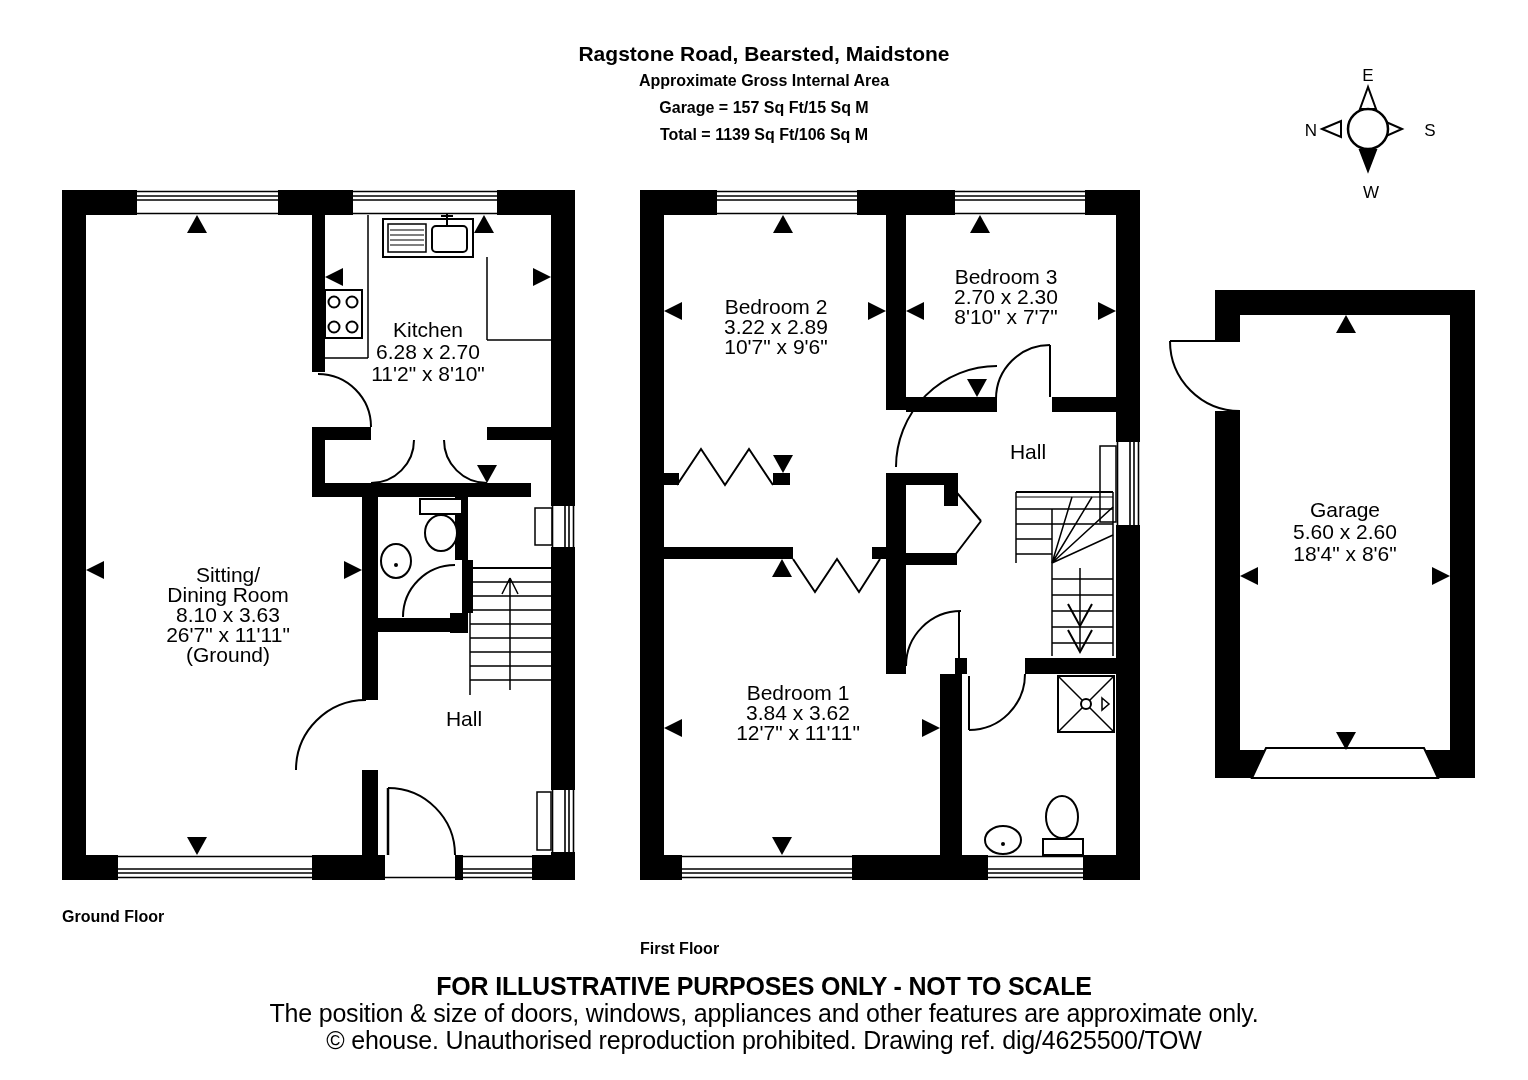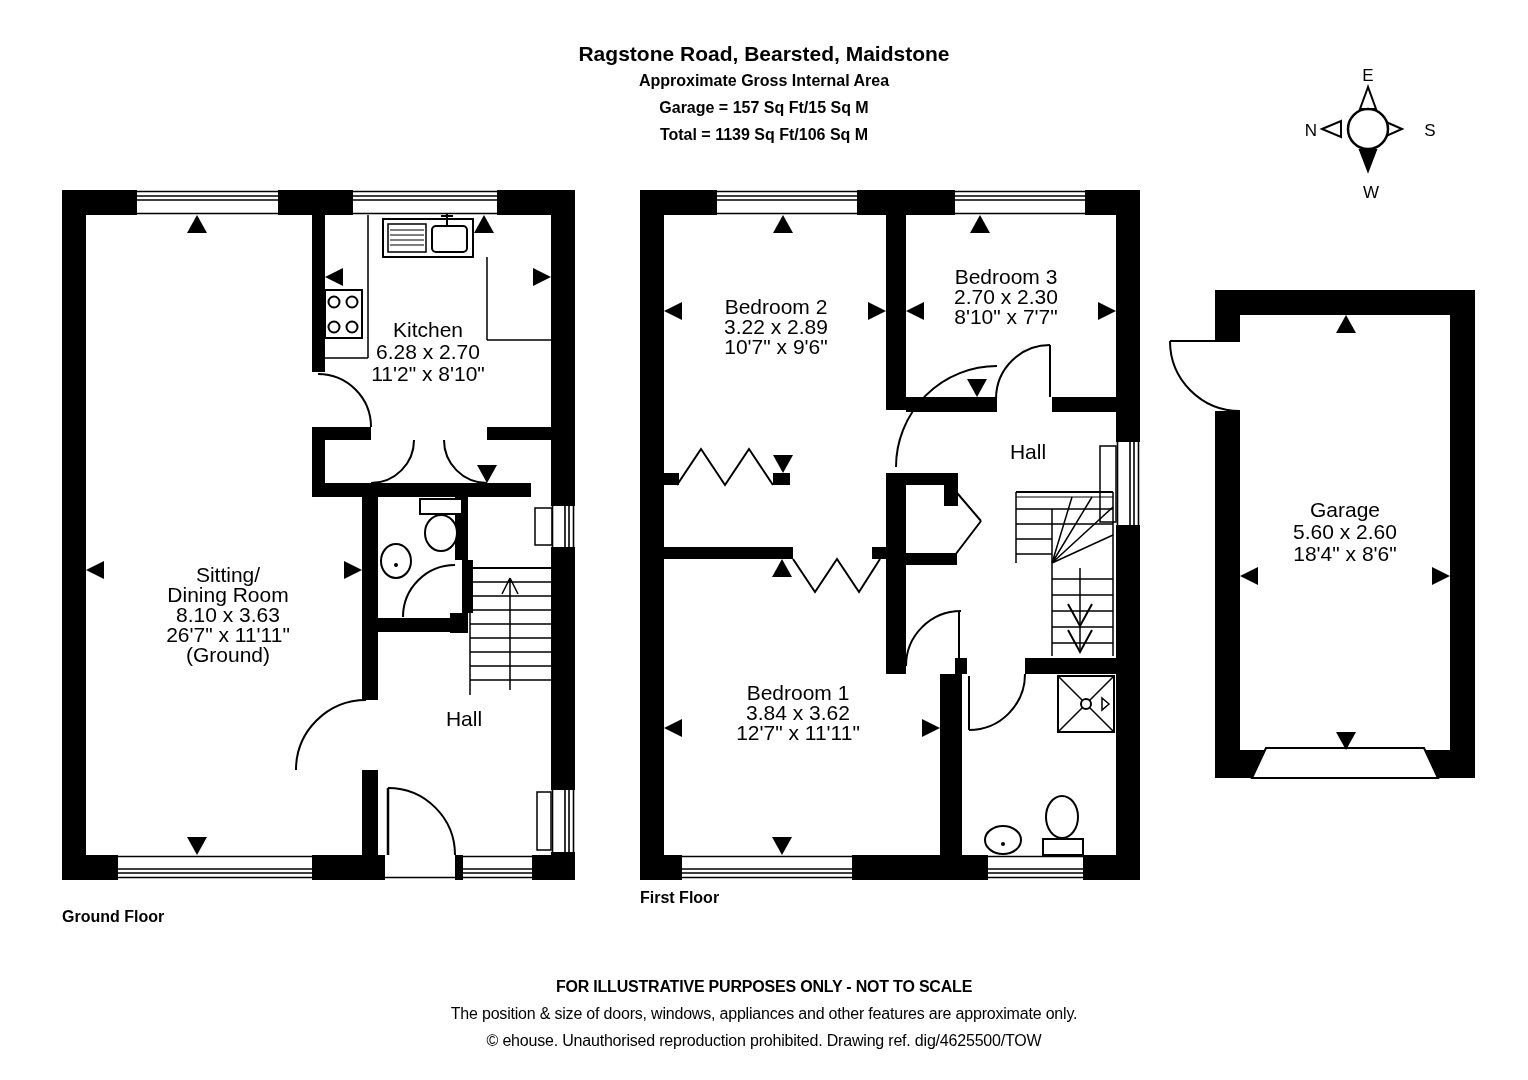--- a/index.html
+++ b/index.html
@@ -6,21 +6,21 @@
   .page{position:relative;width:1528px;height:1080px;background:#fff;overflow:hidden;
         font-family:"Liberation Sans","DejaVu Sans",sans-serif;color:#000;}
   .hdr{position:absolute;left:0;right:0;top:20px;text-align:center;font-weight:bold;margin-top:20px;}
   .hdr .t1{font-size:21px;line-height:27px;}
   .hdr .t2{font-size:16px;line-height:27px;}
   svg.plan{position:absolute;left:0;top:0;}
   .roomlabel{position:absolute;transform:translate(-50%,-50%);text-align:center;
              font-size:21px;line-height:20px;white-space:nowrap;}
   .roomlabel.lh22{line-height:22px;}
   .floorlabel{position:absolute;font-size:16px;font-weight:bold;white-space:nowrap;}
-  .ftr{position:absolute;left:0;right:0;top:973px;text-align:center;font-size:16px;line-height:27px;letter-spacing:-0.2px;}
+  .ftr{position:absolute;left:0;right:0;top:973px;text-align:center;font-size:25px;line-height:27px;letter-spacing:-0.2px;}
   .ftr .b{font-weight:bold;}
   text.cmp{font-size:17px;font-family:"Liberation Sans","DejaVu Sans",sans-serif;}
 </style>
 </head>
 <body>
 
 <div class="page">
 
   <div class="hdr">
     <div class="t1">Ragstone Road, Bearsted, Maidstone</div>
@@ -303,21 +303,21 @@
     <div>12'7" x 11'11"</div>
   </div>
 
   <div class="roomlabel lh22" style="left:1345px;top:532px;">
     <div>Garage</div>
     <div>5.60 x 2.60</div>
     <div>18'4" x 8'6"</div>
   </div>
 
   <div class="floorlabel" style="left:62px;top:908px;">Ground Floor</div>
-  <div class="floorlabel" style="left:640px;top:889px;text-align:center;">First Floor</div>
+  <div class="floorlabel" style="left:640px;top:940px;text-align:center;">First Floor</div>
 
   <div class="ftr">
     <div class="b">FOR ILLUSTRATIVE PURPOSES ONLY - NOT TO SCALE</div>
     <div>The position &amp; size of doors, windows, appliances and other features are approximate only.</div>
     <div>© ehouse. Unauthorised reproduction prohibited. Drawing ref. dig/4625500/TOW</div>
   </div>
 
 </div>
 
 </body></html>

